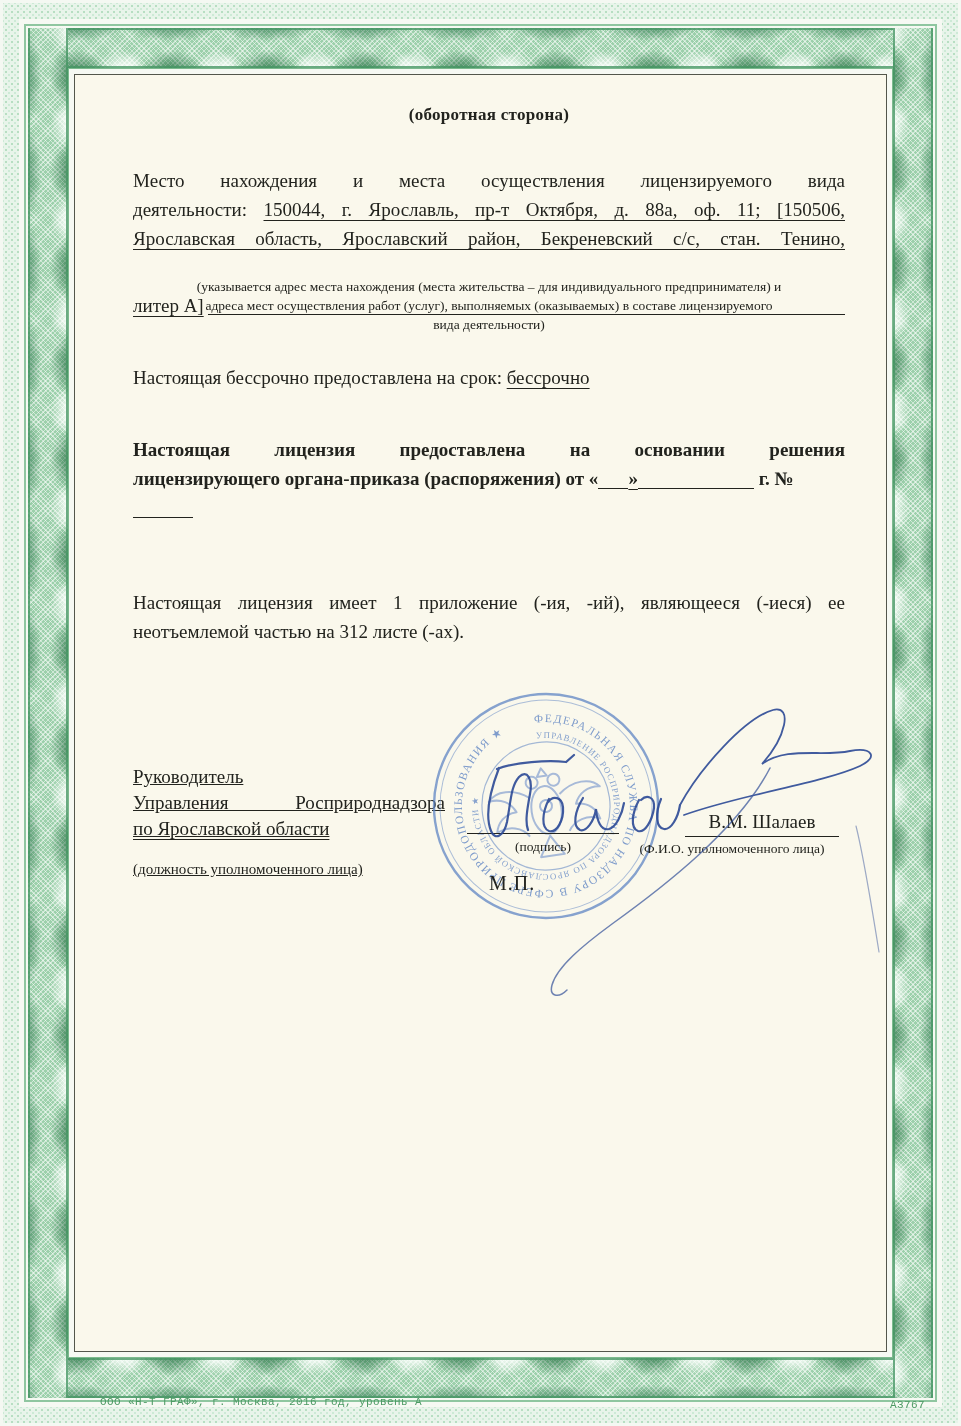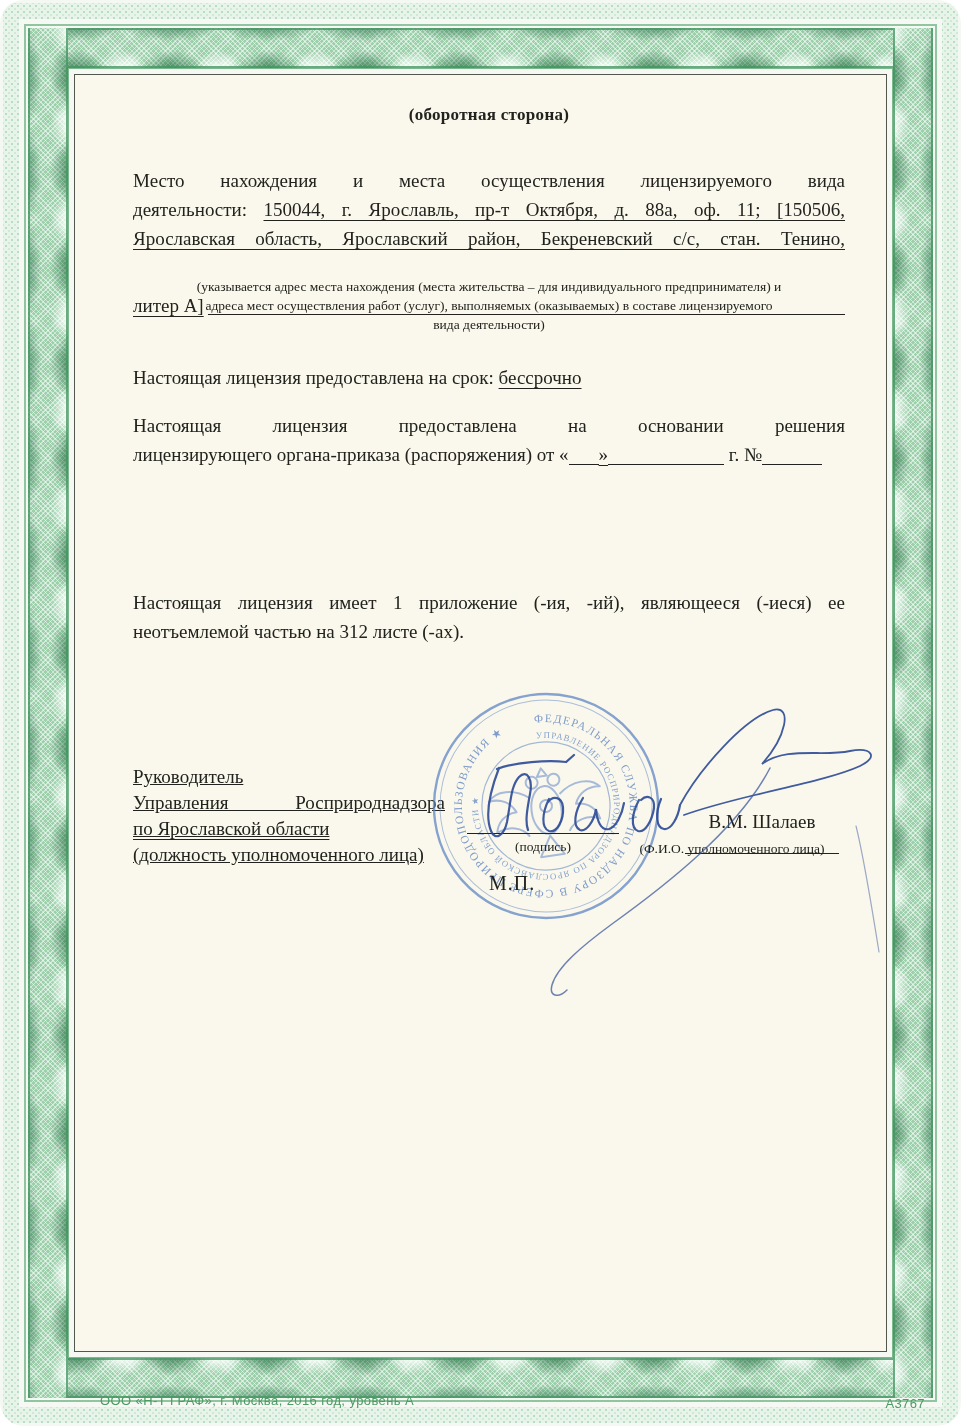--- a/index.html
+++ b/index.html
@@ -1,21 +1,20 @@
 <!DOCTYPE html>
 <html><head>
 <meta charset="utf-8">
 <style>
   html,body{margin:0;padding:0;}
   .page{
     position:relative;width:961px;height:1426px;overflow:hidden;
     background:#f4f8f2;
     font-family:"Liberation Serif", serif;
     color:#22231e;
-    border-radius:24px;
   }
   
   .speckle{
     position:absolute;inset:3px;
     background:
       radial-gradient(circle,#b7dec2 26%,transparent 27%) 0 0/6px 6px,
       radial-gradient(circle,#cdead6 26%,transparent 27%) 3px 3px/6px 6px,
       #e8f4ea;
   }
   .border-gap{position:absolute;inset:19px;background:#f6f9f3;}
@@ -83,41 +82,41 @@
   .line{text-align:left;}
   .u{text-decoration:underline;text-decoration-thickness:1.2px;text-underline-offset:4px;margin-top:38px;}
   .flexline{display:flex;}
   .rule-fill{flex:1 1 auto;border-bottom:1.2px solid #22231e;margin-bottom:5px;margin-left:4px;}
   .blank{display:inline-block;border-bottom:1.2px solid #22231e;height:0.95em;
          vertical-align:baseline;transform:translateY(4px);}
   .para-location{top:166px;}
   .caption{position:absolute;top:277px;left:133px;width:712px;text-align:center;
            font-size:13.5px;line-height:19px;z-index:2;}
   .term-line{top:363px;}
-  .para-granted{top:411px;}
+  .para-granted{top:435px;font-weight:bold;}
   .para-reissued{top:489px;}
   .para-attach{top:588px;}
 
   
   .sig-left{position:absolute;left:133px;top:764px;width:312px;font-size:19px;line-height:26px;z-index:2;text-decoration:underline;}
-  .sig-left .small-caption{font-size:19px;line-height:18px;margin-top:4px;}
+  .sig-left .small-caption{font-size:15px;line-height:18px;margin-top:18px;}
   .sig-rule{position:absolute;left:467px;top:833px;width:152px;border-top:1.4px solid #22231e;z-index:4;}
   .sig-caption{position:absolute;left:467px;top:839px;width:152px;text-align:center;font-size:13.5px;z-index:4;}
   .sig-name{position:absolute;left:685px;top:811px;width:154px;text-align:center;font-size:19px;
-            border-bottom:1.3px solid #22231e;padding-bottom:20px;z-index:4;}
+            border-bottom:1.3px solid #22231e;padding-bottom:3px;z-index:4;}
   .name-caption{position:absolute;left:606px;top:841px;width:252px;text-align:center;font-size:13.5px;z-index:4;}
   .mp{position:absolute;left:489px;top:872px;font-size:20px;letter-spacing:1px;z-index:4;}
 
   
   .stamp{position:absolute;left:428px;top:688px;width:236px;height:236px;z-index:3;
          opacity:.92;transform:rotate(-8deg);}
   .ink{position:absolute;left:420px;top:680px;width:500px;height:330px;z-index:5;pointer-events:none;}
 
   
-  .micro{position:absolute;font-family:Liberation Sans, sans-serif;font-size:13px;color:#4d9a64;
+  .micro{position:absolute;font-family:Liberation Mono, monospace;font-size:11px;color:#4d9a64;
          letter-spacing:.4px;z-index:2;}
   .micro-left{left:100px;bottom:18px;}
   .micro-right{right:36px;bottom:15px;}
 </style>
 </head>
 <body>
 
 <div class="page">
 
   <div class="speckle"></div>
@@ -142,21 +141,21 @@
       </div>
   </div>
 
   <div class="caption">
     <div>(указывается адрес места нахождения (места жительства – для индивидуального предпринимателя) и</div>
     <div>адреса мест осуществления работ (услуг), выполняемых (оказываемых) в составе лицензируемого</div>
     <div>вида деятельности)</div>
   </div>
 
   <div class="block term-line">
-    <span>Настоящая лицензия предоставлена на срок:</span>
+    <span>Настоящая бессрочно предоставлена на срок:</span>
     <span class="u">бессрочно</span>
   </div>
 
   <div class="block para-granted">
     <div class="jline"><span>Настоящая лицензия предоставлена на основании решения</span></div>
     <div class="line"><span>лицензирующего органа-приказа (распоряжения) от «</span><span class="blank" style="width:30px"></span><span class="u">»</span><span class="blank" style="width:116px"></span>&nbsp;<span>г. №</span><span class="blank" style="width:60px"></span></div>
   </div>
 
 
   <div class="block para-attach">

